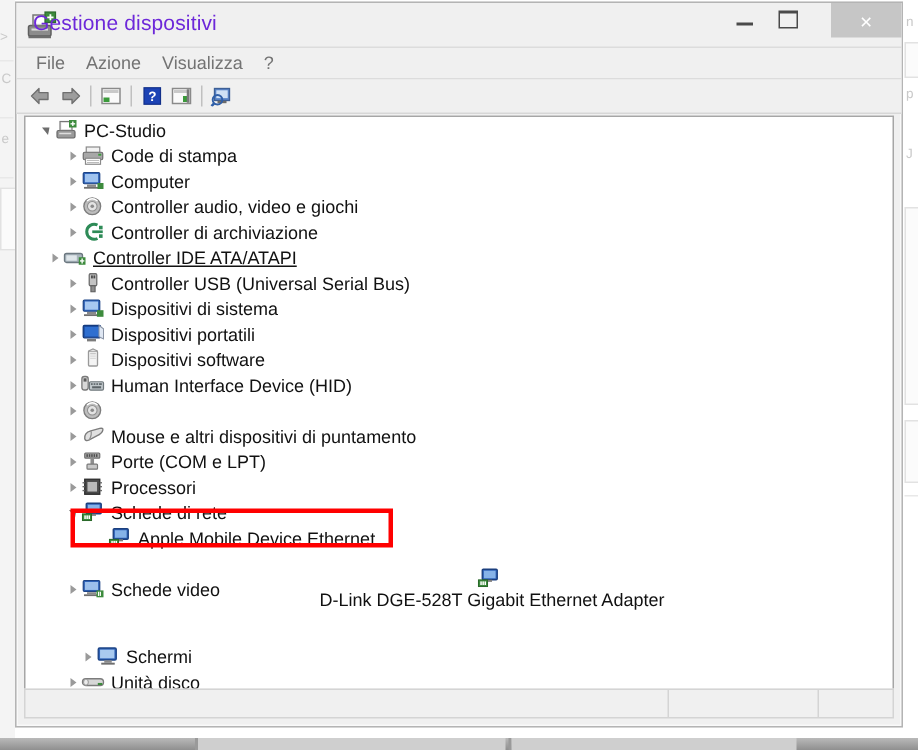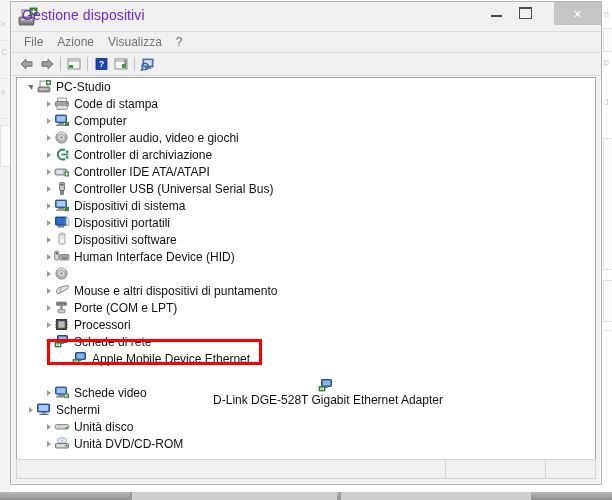--- a/index.html
+++ b/index.html
@@ -378,21 +378,21 @@
             <span class="twisty-closed"></span>
           </span>
           <span class="ic"><svg width="16" height="15" viewBox="0 0 16 15">
               <path d="M11 3 A5 5 0 1 0 11 12" fill="none" stroke="#2e8b57" stroke-width="2"></path>
               <rect x="7.5" y="6.6" width="7" height="1.8" fill="#2e8b57"></rect>
               <rect x="12" y="3.5" width="2.4" height="2.4" fill="#2e8b57"></rect>
               <rect x="12" y="9.2" width="2.4" height="2.4" fill="#2e8b57"></rect>
             </svg></span>
           <span class="row-label">Controller di archiviazione</span>
         </div>
-        <div class="row" style="padding-left: 26px;">
+        <div class="row" style="padding-left: 14px; text-decoration: underline;">
           <span class="twisty">
             <span class="twisty-closed"></span>
           </span>
           <span class="ic"><svg width="16" height="15" viewBox="0 0 16 15">
               <rect x="1" y="5" width="12" height="6" rx="1.4" fill="#a9b5bd" stroke="#6c7880" stroke-width="0.9"></rect>
               <rect x="2.2" y="6.2" width="7" height="3.6" fill="#dfe6ea"></rect>
               <rect x="10.5" y="7.5" width="4.5" height="5" fill="#3d8b3d"></rect>
               <rect x="12.3" y="8.3" width="0.9" height="3.4" fill="#fff"></rect>
               <rect x="11.3" y="9.5" width="2.9" height="0.9" fill="#fff"></rect>
             </svg></span>
@@ -566,21 +566,21 @@
               <rect x="1.5" y="2" width="11" height="7.3" rx="0.8" fill="#2f63b8" stroke="#1d4486" stroke-width="0.8"></rect>
               <rect x="2.6" y="3" width="8.8" height="5.3" fill="#9cc0ec"></rect>
               <rect x="4" y="9.8" width="6" height="1.4" fill="#8a8a8a"></rect>
               <rect x="2" y="11.2" width="10" height="1.2" fill="#6f6f6f"></rect>
               <rect x="10.3" y="8.6" width="4.7" height="4.6" fill="#3d8b3d"></rect>
               <rect x="11.3" y="9.5" width="0.8" height="2.8" fill="#fff"></rect>
               <rect x="12.5" y="9.5" width="0.8" height="2.8" fill="#fff"></rect>
             </svg></span>
           <span class="row-label">Schede video</span>
         </div>
-        <div class="row" style="padding-left: 8px;">
+        <div class="row" style="padding-left: 36px; margin-top: 28px;">
           <span class="twisty">
             <span class="twisty-closed"></span>
           </span>
           <span class="ic"><svg width="16" height="15" viewBox="0 0 16 15">
               <rect x="1.5" y="2" width="12" height="8" rx="0.9" fill="#2f63b8" stroke="#1d4486" stroke-width="0.9"></rect>
               <rect x="2.7" y="3.1" width="9.6" height="5.8" fill="#a9caef"></rect>
               <rect x="5.5" y="10.2" width="5" height="1.6" fill="#8a8a8a"></rect>
               <rect x="3.5" y="11.8" width="9" height="1.3" fill="#6f6f6f"></rect>
             </svg></span>
           <span class="row-label">Schermi</span>

